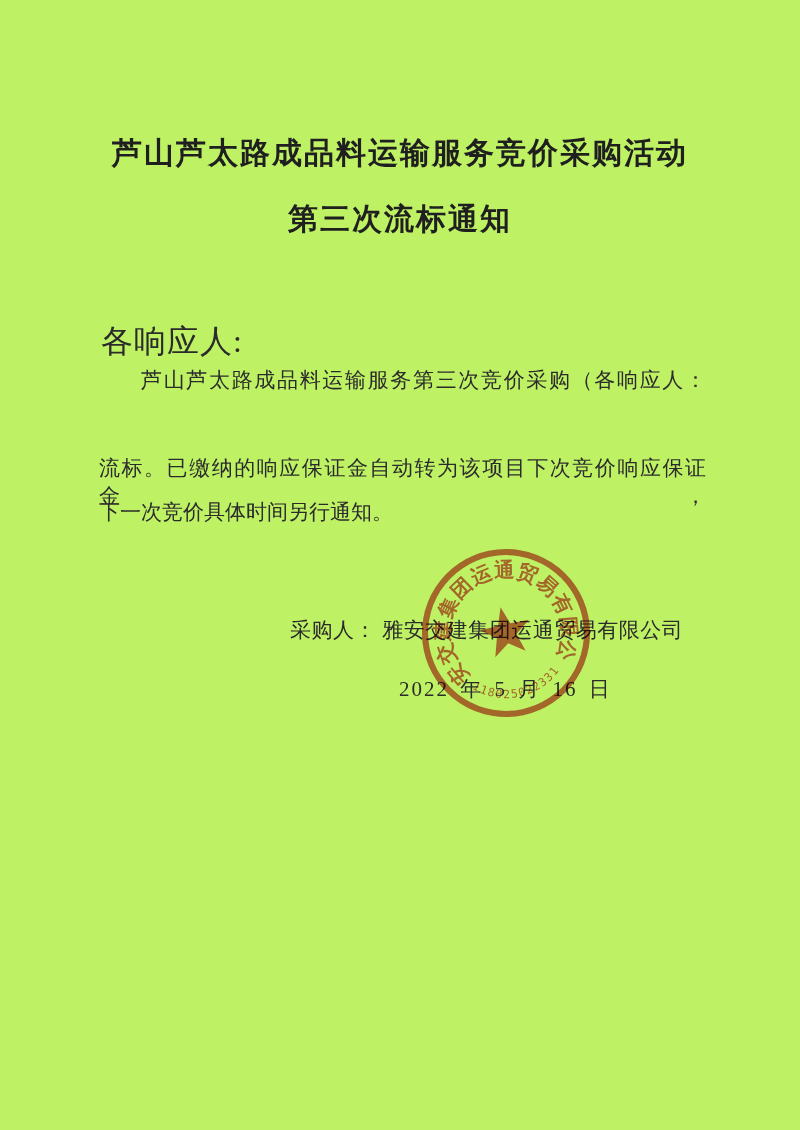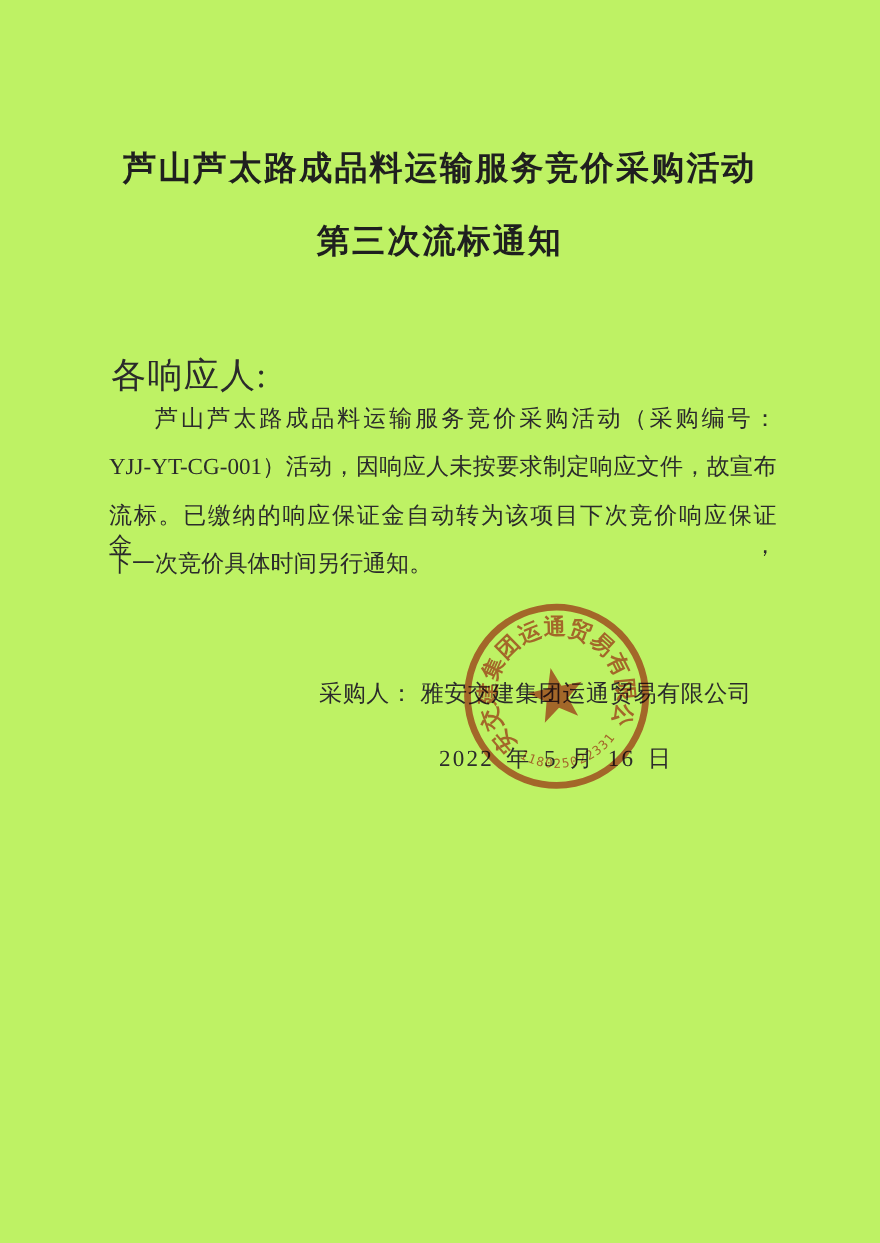--- a/index.html
+++ b/index.html
@@ -68,22 +68,21 @@
 </head>
 <body>
 
 <div class="page">
 
   <h1 class="title l1">芦山芦太路成品料运输服务竞价采购活动</h1>
   <h1 class="title l2">第三次流标通知</h1>
 
   <div class="salutation">各响应人:</div>
 
-  <div class="bodyline bl-1 indent jl">芦山芦太路成品料运输服务竞价采购活动（采购编号：</div>
-  <div class="bodyline bl-2 jl">YJJ-YT-CG-001）活动，因响应人未按要求制定响应文件，故宣布</div>
+  <div class="bodyline bl-1 indent jl">芦山芦太路成品料运输服务第三次竞价采购（各响应人：</div>
   <div class="bodyline bl-3 jl">流标。已缴纳的响应保证金自动转为该项目下次竞价响应保证金，</div>
   <div class="bodyline bl-4">下一次竞价具体时间另行通知。</div>
 
   <div class="purchaser">
     <span class="purchaser-label">采购人：</span><span class="purchaser-name">雅安交建集团运通贸易有限公司</span>
   </div>
 
   <div class="dateline">2022 年 5 月 16 日</div>
 
   <svg class="seal" viewBox="0 0 200 200" xmlns="http://www.w3.org/2000/svg" aria-hidden="true">

